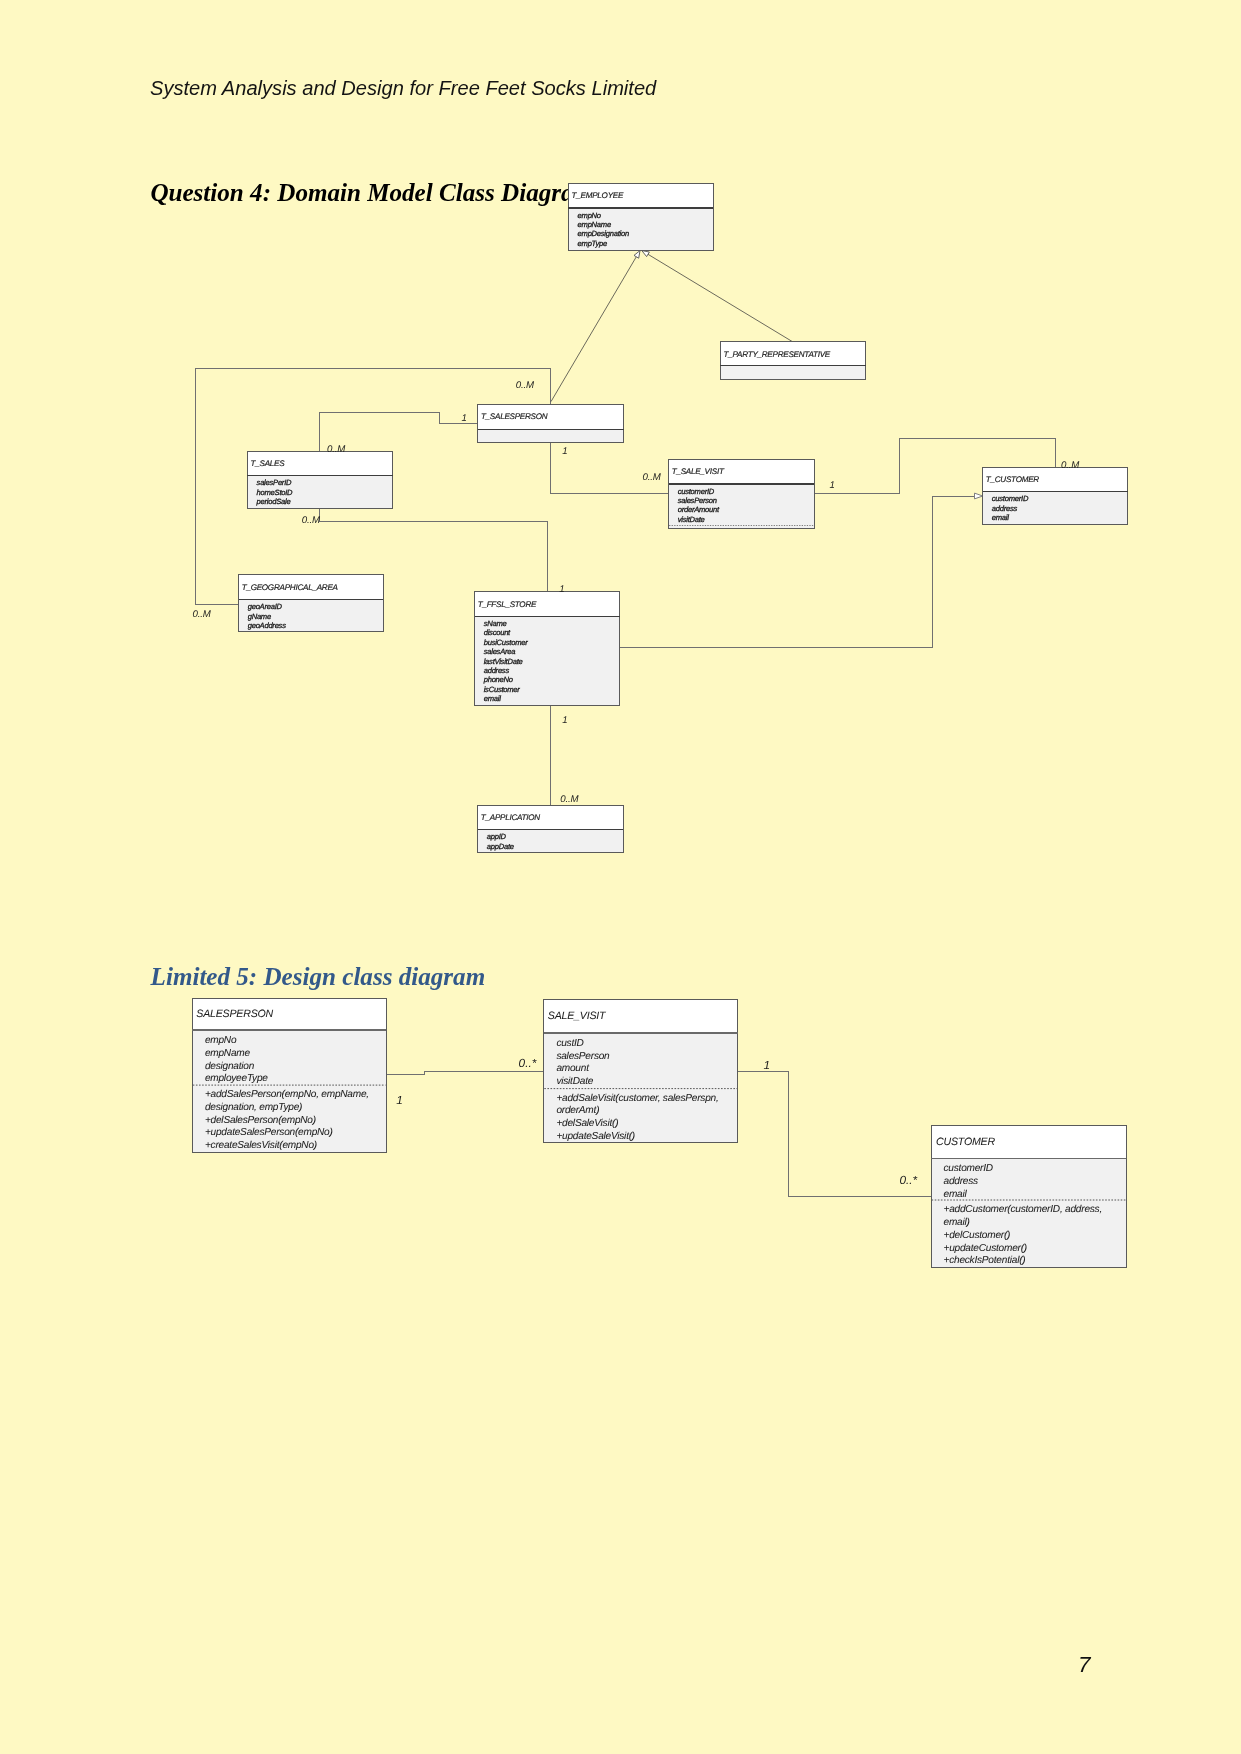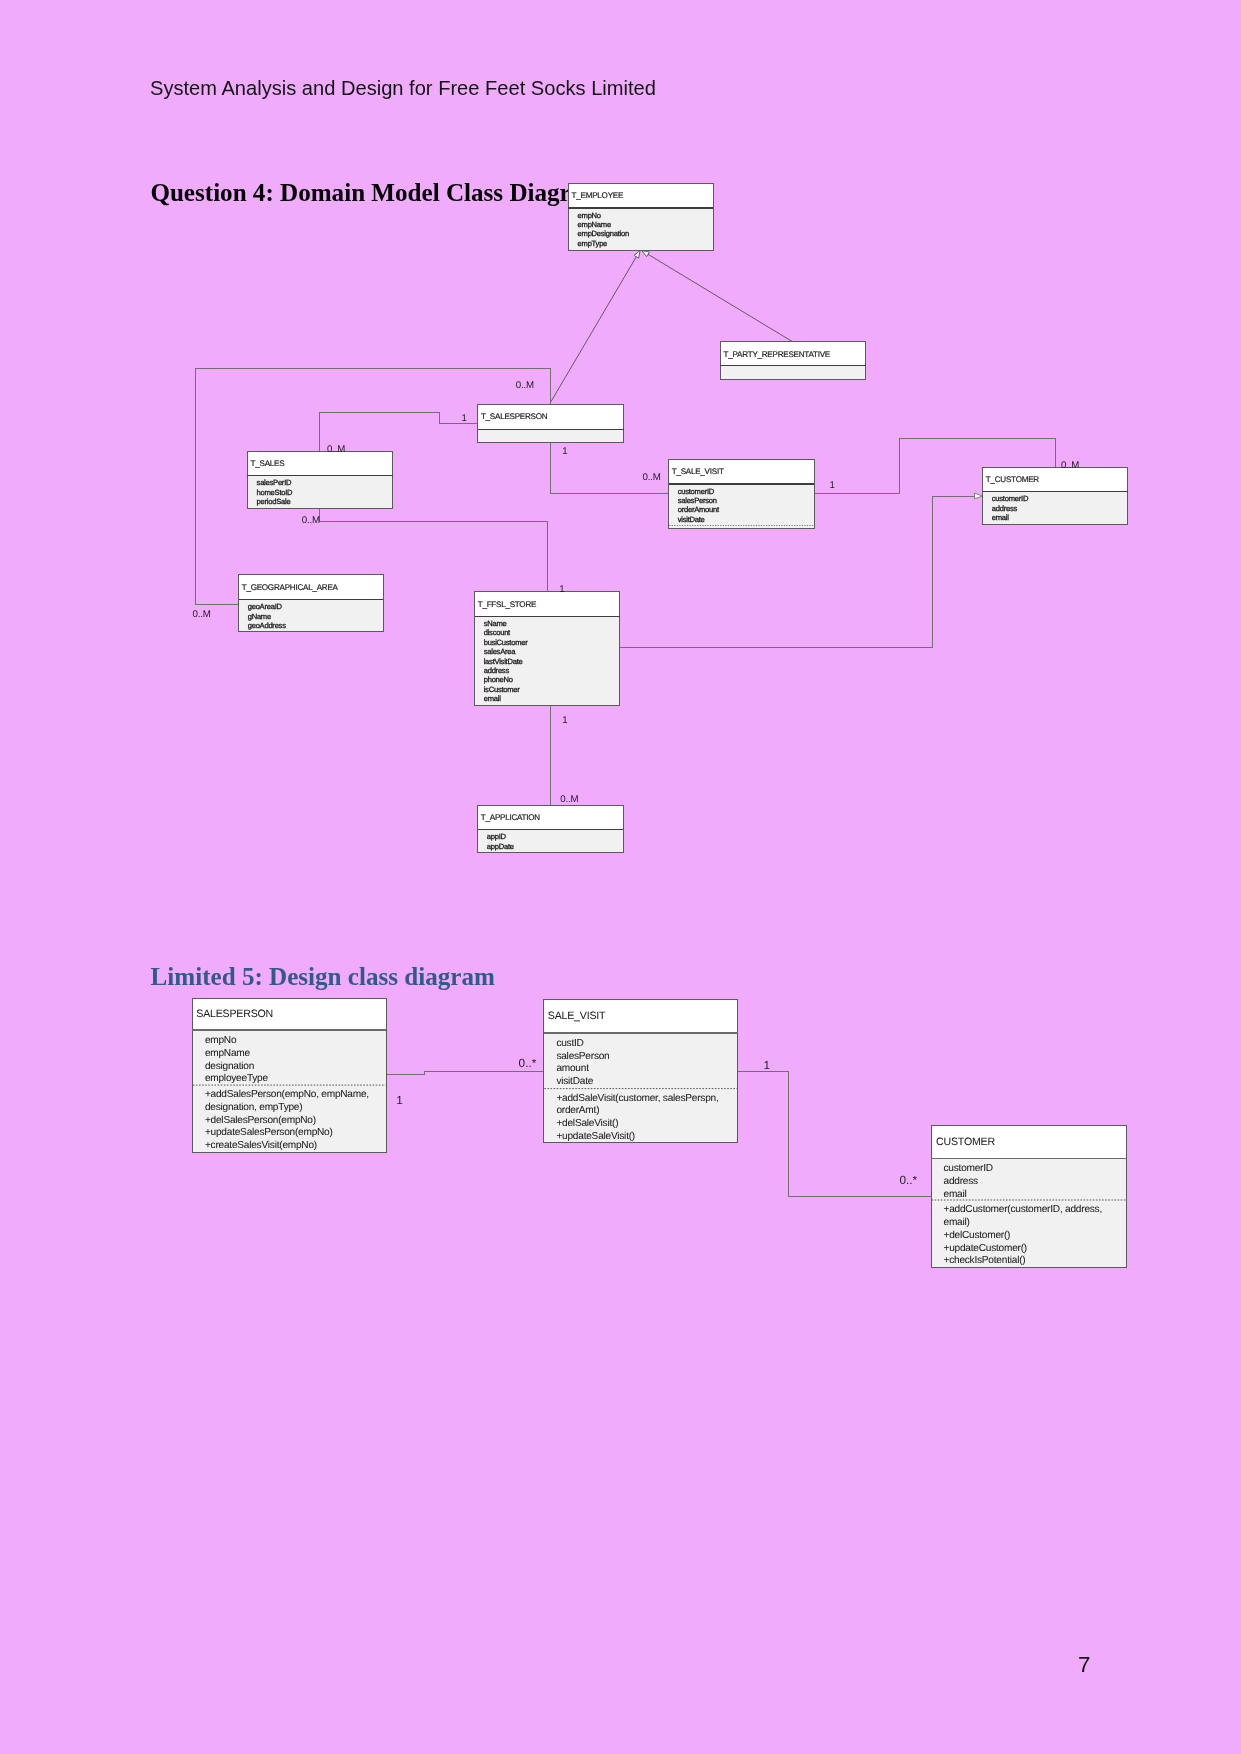--- a/index.html
+++ b/index.html
@@ -4,22 +4,22 @@
 <title>System Analysis and Design for Free Feet Socks Limited</title>
 <style>
   html,body{margin:0;padding:0;background:#fff;}
   body{
     width:1241px;height:1754px;
     background:#ffffff;
     font-family:"Liberation Sans",sans-serif;
     position:relative;overflow:hidden;
     -webkit-font-smoothing:antialiased;
   }
-  .page{position:absolute;left:0;top:0;width:1241px;height:1754px;background:#f0abfc;
-    will-change:transform;transform:translateZ(0);}
+  .page{position:absolute;left:0;top:0;width:1241px;height:1754px;background:#fef9c3;
+    will-change:transform;transform:translateZ(0);font-style:italic;}
 
   #doc-header{
     position:absolute;left:150px;top:78px;
     font-family:"Liberation Sans",sans-serif;
     font-size:20.1px;line-height:1;color:#141414;white-space:nowrap;
   }
   .q-heading{
     position:absolute;line-height:1;white-space:nowrap;
     font-family:"Liberation Serif",serif;font-weight:bold;font-size:25.1px;
   }

